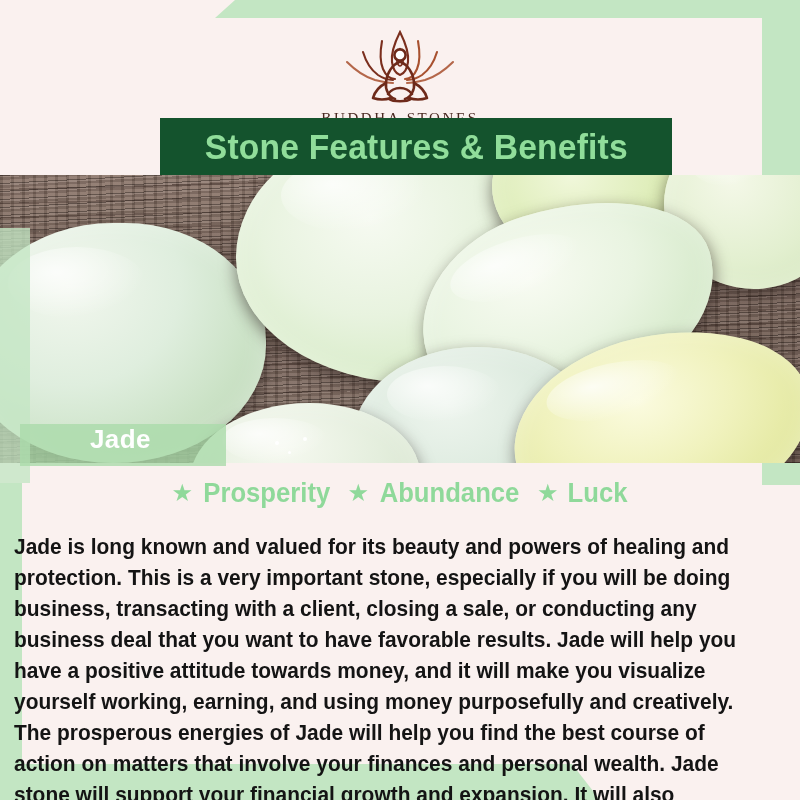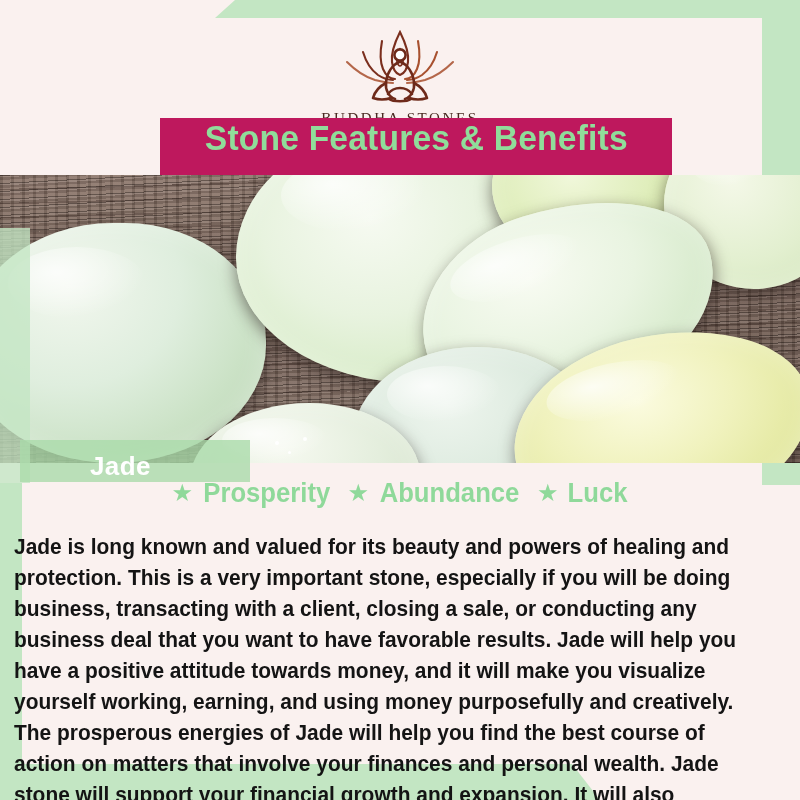--- a/index.html
+++ b/index.html
@@ -53,22 +53,22 @@
   .logo-mark{width:150px;height:78px;display:block;}
   .logo-word{
     margin-top:4px;
     font-family:"Liberation Serif","DejaVu Serif",serif;
     font-size:15px;letter-spacing:2.6px;color:#4a2a22;font-weight:400;
   }
 
   
   .title-banner{
     position:absolute;top:118px;left:160px;width:512px;height:57px;
-    background:#be185d;
-    display:flex;align-items:flex-start;justify-content:center;
+    background:#14532d;
+    display:flex;align-items:center;justify-content:center;
     z-index:6;
   }
   .title-text{
     font-family:"Liberation Sans Narrow","Liberation Sans",sans-serif;
     font-weight:bold;font-size:35px;letter-spacing:.2px;
     color:#90dd9a;white-space:nowrap;
     transform:scaleX(.96);
   }
 
   
@@ -122,23 +122,23 @@
       transform:rotate(-12deg);
       background:radial-gradient(ellipse at 44% 34%,#fbfbdf 0%,#f0f2bd 40%,#e3e89f 74%,#d3da8c 100%);}
   .s7{left:352px;top:172px;width:250px;height:190px;border-radius:50% 50% 48% 52%/50% 50% 50% 50%;
       background:radial-gradient(ellipse at 38% 30%,#eef5ee 0%,#dceade 45%,#c7dbc9 78%,#b4cab8 100%);}
   .s8{left:190px;top:228px;width:230px;height:150px;border-radius:52% 48% 50% 50%/52% 48% 52% 48%;
       background:radial-gradient(ellipse at 40% 30%,#f6f9f0 0%,#e4eedd 50%,#d0e0c6 100%);}
   .sparkle{position:absolute;width:4px;height:4px;border-radius:50%;background:#ffffff;opacity:.95;}
 
   
   .jade-band{
-    position:absolute;top:440px;left:20px;width:230px;height:42px;
+    position:absolute;top:424px;left:20px;width:206px;height:42px;
     background:rgba(170,219,170,.80);
-    display:flex;align-items:flex-end;z-index:7;
+    display:flex;align-items:flex-start;z-index:7;
   }
   .jade-label{
     margin-left:70px;color:#ffffff;font-weight:bold;font-size:26px;letter-spacing:.4px;
   }
 
   
   .benefits{
     position:absolute;top:477px;left:0;width:800px;height:32px;
     display:flex;align-items:center;justify-content:center;gap:14px;
     z-index:5;

